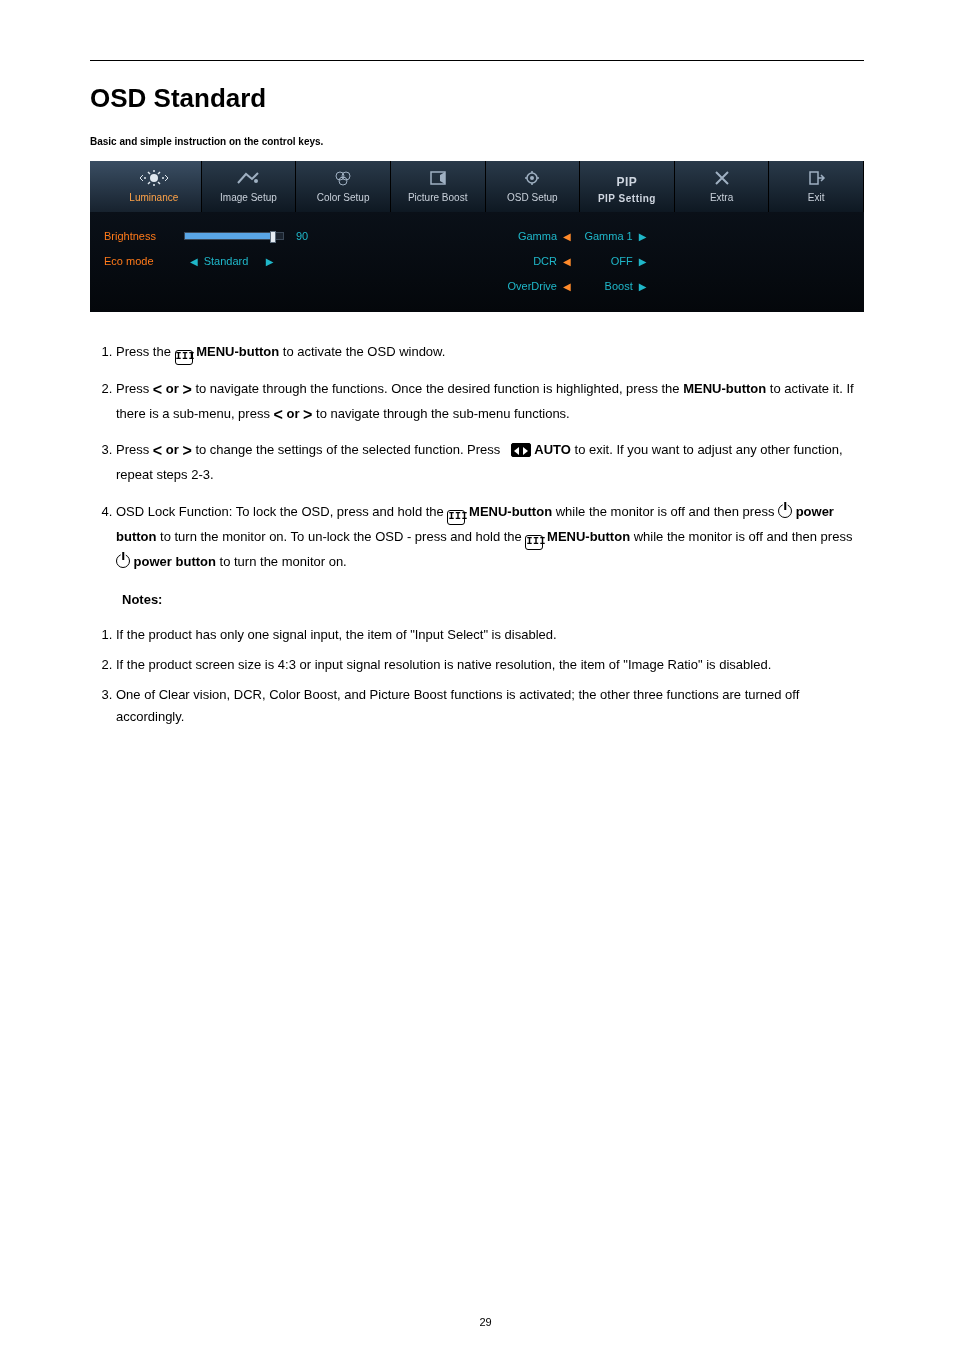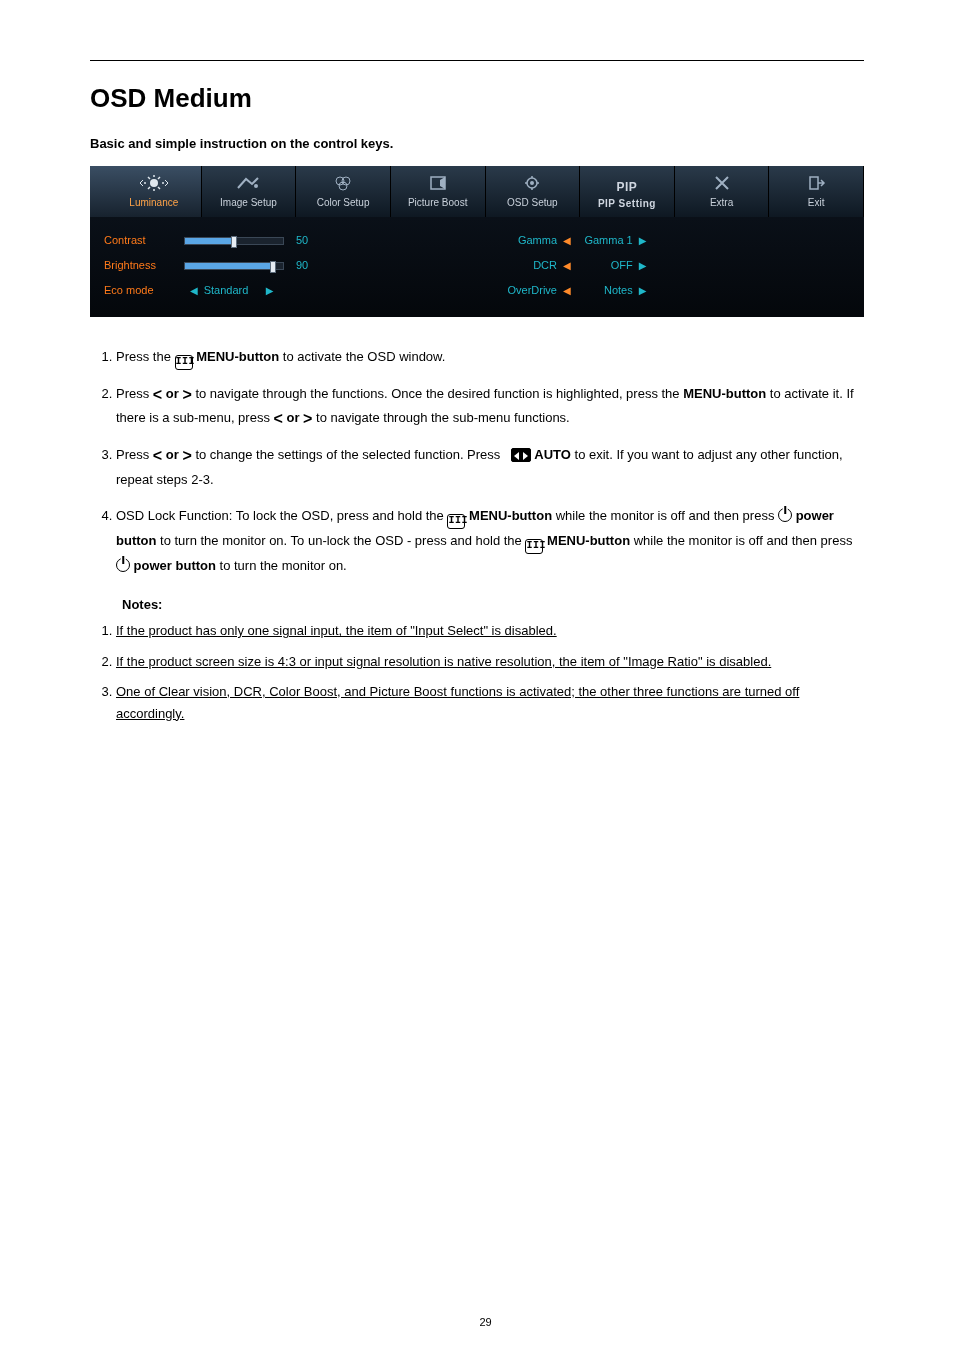--- a/index.html
+++ b/index.html
@@ -17,21 +17,21 @@
     border-top: 1.5px solid #000;
     margin-bottom: 18px;
   }
   h1 {
     font-size: 26px;
     font-weight: bold;
     margin-bottom: 16px;
   }
   .subhead {
     font-weight: bold;
-    font-size: 13px;
+    font-size: 10px;
     margin-bottom: 12px;
   }
 
   
   .osd {
     background: #000;
     width: 100%;
     color: #b0b4bc;
     font-family: Arial, sans-serif;
     font-size: 11px;
@@ -109,21 +109,21 @@
 
   
   ol.inst {
     padding-left: 26px;
     margin: 0 0 16px 0;
   }
   ol.inst > li {
     margin-bottom: 12px;
     line-height: 1.9;
   }
-  ol.inst.tight > li { line-height: 1.7; margin-bottom: 8px; text-decoration: underline; }
+  ol.inst.tight > li { line-height: 1.7; margin-bottom: 8px; }
   .iconbox {
     display: inline-block;
     vertical-align: -3px;
     border: 1.5px solid #000;
     border-radius: 3px;
     width: 18px;
     height: 15px;
     text-align: center;
     line-height: 12px;
     font-weight: bold;
@@ -164,36 +164,36 @@
   .power::after {
     content: "";
     position: absolute;
     left: 50%; top: -3px;
     width: 1.5px; height: 8px;
     background: #000;
     transform: translateX(-50%);
     box-shadow: 0 0 0 1.5px #fff;
   }
   b { font-weight: bold; }
-  .notes-head { font-weight: bold; margin-top: 8px; margin-bottom: 6px; padding-left: 32px; }
+  .notes-head { font-weight: bold; margin-top: 8px; margin-bottom: 14px; padding-left: 32px; }
   .page-num {
     position: fixed;
     bottom: 20px;
     left: 17px; right: 0;
     text-align: center;
     font-size: 11px;
     color: #000;
   }
 </style>
 </head>
 <body>
 
 <div class="top-rule"></div>
 
-<h1>OSD Medium</h1>
+<h1>OSD Standard</h1>
 <p class="subhead">Basic and simple instruction on the control keys.</p>
 
 <div class="osd">
   <div class="osd-tabs">
     <div class="osd-tab active">
       <svg class="icon" viewBox="0 0 32 18">
           <circle cx="16" cy="9" r="4" fill="currentColor"></circle>
           <g stroke="currentColor" stroke-width="1.5">
             <line x1="16" y1="1" x2="16" y2="3"></line>
             <line x1="16" y1="15" x2="16" y2="17"></line>
@@ -258,28 +258,20 @@
           <rect x="10" y="3" width="8" height="12" fill="none" stroke="currentColor" stroke-width="1.5"></rect>
           <path d="M18 9 L24 9 M21 6 L24 9 L21 12" stroke="currentColor" stroke-width="1.5" fill="none"></path>
         </svg>
       <span class="label">Exit</span>
     </div>
   </div>
 
   <div class="osd-body">
     <div class="osd-col">
       <div class="osd-row orange">
-        <span class="lbl">Contrast</span>
-        <span class="slider">
-            <span class="fill" style="width:50%"></span>
-            <span class="thumb" style="left:calc(50% - 3px)"></span>
-          </span>
-        <span class="num">50</span>
-      </div>
-      <div class="osd-row orange">
         <span class="lbl">Brightness</span>
         <span class="slider">
             <span class="fill" style="width:90%"></span>
             <span class="thumb" style="left:calc(90% - 3px)"></span>
           </span>
         <span class="num">90</span>
       </div>
       <div class="osd-row orange">
         <span class="lbl">Eco mode</span>
         <span class="tri">◀</span>
@@ -296,21 +288,21 @@
       </div>
       <div class="osd-row teal">
         <span class="lbl">DCR</span>
         <span class="tri orange">◀</span>
         <span class="val">OFF</span>
         <span class="tri">▶</span>
       </div>
       <div class="osd-row teal">
         <span class="lbl">OverDrive</span>
         <span class="tri orange">◀</span>
-        <span class="val">Notes</span>
+        <span class="val">Boost</span>
         <span class="tri">▶</span>
       </div>
     </div>
   </div>
 </div>
 
 <ol class="inst">
   <li>
     <span>Press the </span>
     <span class="iconbox menu"></span>

